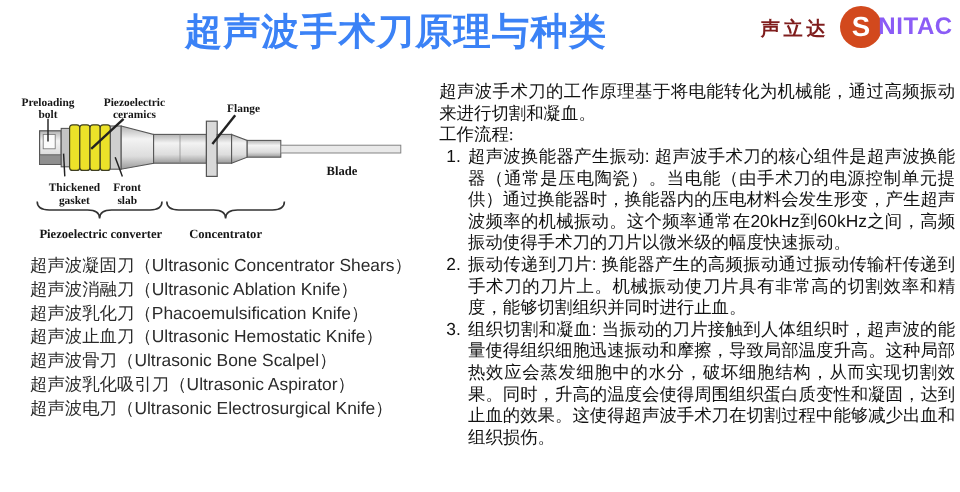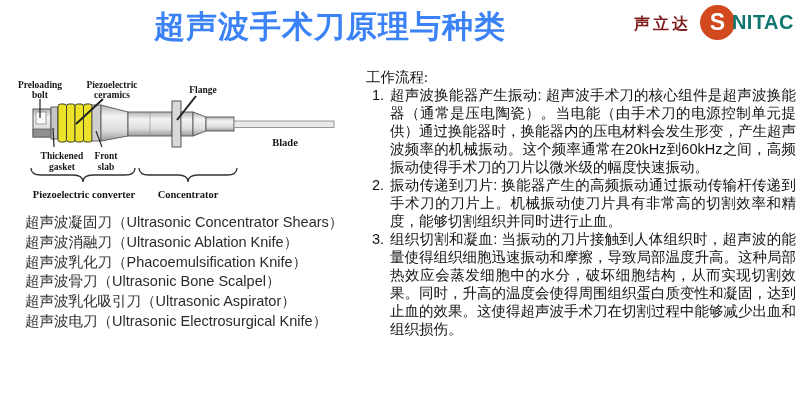--- a/index.html
+++ b/index.html
@@ -16,21 +16,21 @@
     color:#3b82f6;letter-spacing:1px;white-space:nowrap;
   }
   .logo{position:absolute;top:5px;right:6px;display:flex;align-items:center;}
   .logo-cn{font-size:16px;font-weight:bold;letter-spacing:3px;color:#7f1d1d;margin-right:9px;margin-top:3px;}
   .logo-mark{display:flex;align-items:center;}
   .logo-circle{
     width:35px;height:35px;border-radius:50%;background:#d2491d;color:#ffffff;
     display:flex;align-items:center;justify-content:center;
     font-weight:bold;font-size:23px;font-family:"Liberation Sans", sans-serif;
   }
-  .logo-rest{color:#0f766e;font-weight:bold;font-size:20px;letter-spacing:0.5px;margin-left:-3px;}
+  .logo-rest{color:#8b5cf6;font-weight:bold;font-size:20px;letter-spacing:0.5px;margin-left:-3px;}
 
   
   .diagram{position:absolute;left:0;top:78px;width:362px;height:132px;}
   .diagram text{font-family:"Liberation Serif", serif;font-weight:bold;fill:#161616;}
 
   
   .knife-list{
     position:absolute;left:25px;top:213px;width:340px;
     list-style:none;margin:0;padding:0;
     font-size:14.5px;line-height:19.8px;color:#2b2b2b;white-space:nowrap;
@@ -115,26 +115,28 @@
     <path d="M31,170 Q31,177 41,177 L73,177 Q83,177 83,184 Q83,177 93,177 L125,177 Q135,177 135,170" fill="none" stroke="#333" stroke-width="1.3"></path>
     <path d="M139,170 Q139,177 149,177 L178,177 Q188,177 188,184 Q188,177 198,177 L227,177 Q237,177 237,170" fill="none" stroke="#333" stroke-width="1.3"></path>
     <text x="84" y="200" font-size="10.5" text-anchor="middle">Piezoelectric converter</text>
     <text x="188" y="200" font-size="10.5" text-anchor="middle">Concentrator</text>
   </svg>
 
   <ul class="knife-list">
     <li>超声波凝固刀（Ultrasonic Concentrator Shears）</li>
     <li>超声波消融刀（Ultrasonic Ablation Knife）</li>
     <li>超声波乳化刀（Phacoemulsification Knife）</li>
+    <li>超声波止血刀（Ultrasonic Hemostatic Knife）</li>
     <li>超声波骨刀（Ultrasonic Bone Scalpel）</li>
     <li>超声波乳化吸引刀（Ultrasonic Aspirator）</li>
     <li>超声波电刀（Ultrasonic Electrosurgical Knife）</li>
   </ul>
 
   <div class="right-col">
+    <p>超声波手术刀的工作原理基于将电能转化为机械能，通过高频振动来进行切割和凝血。</p>
     <p class="workflow-title">工作流程:</p>
     <ol class="workflow">
       <li>超声波换能器产生振动: 超声波手术刀的核心组件是超声波换能器（通常是压电陶瓷）。当电能（由手术刀的电源控制单元提供）通过换能器时，换能器内的压电材料会发生形变，产生超声波频率的机械振动。这个频率通常在20kHz到60kHz之间，高频振动使得手术刀的刀片以微米级的幅度快速振动。</li>
       <li>振动传递到刀片: 换能器产生的高频振动通过振动传输杆传递到手术刀的刀片上。机械振动使刀片具有非常高的切割效率和精度，能够切割组织并同时进行止血。</li>
       <li>组织切割和凝血: 当振动的刀片接触到人体组织时，超声波的能量使得组织细胞迅速振动和摩擦，导致局部温度升高。这种局部热效应会蒸发细胞中的水分，破坏细胞结构，从而实现切割效果。同时，升高的温度会使得周围组织蛋白质变性和凝固，达到止血的效果。这使得超声波手术刀在切割过程中能够减少出血和组织损伤。</li>
     </ol>
   </div>
 
 </div>
 

